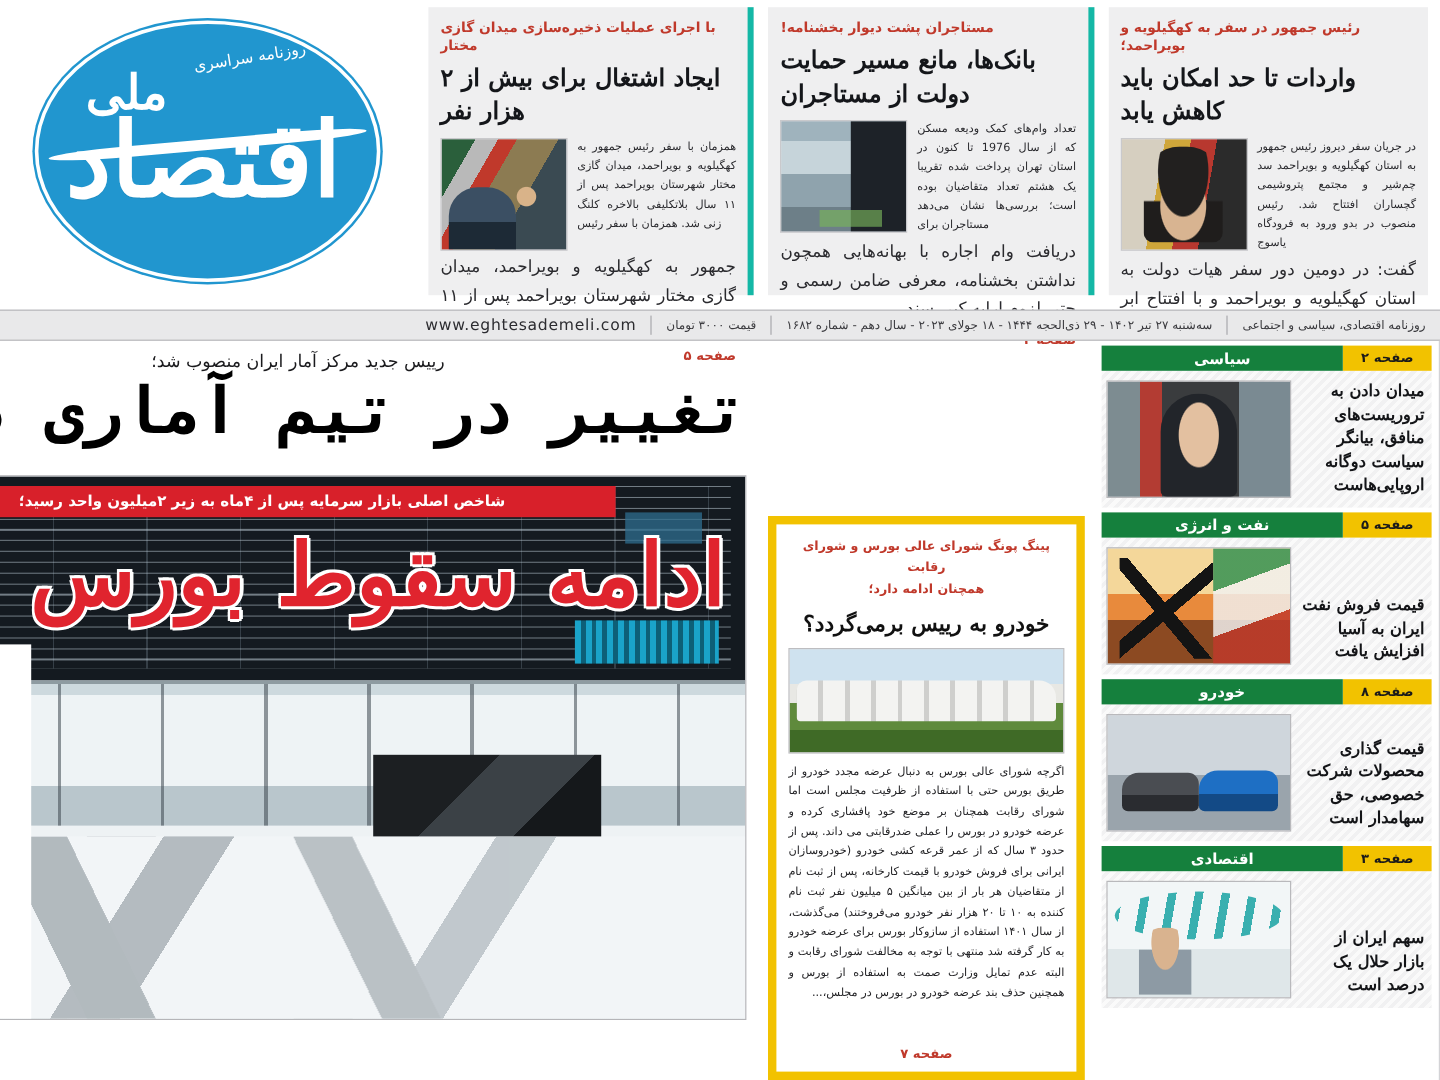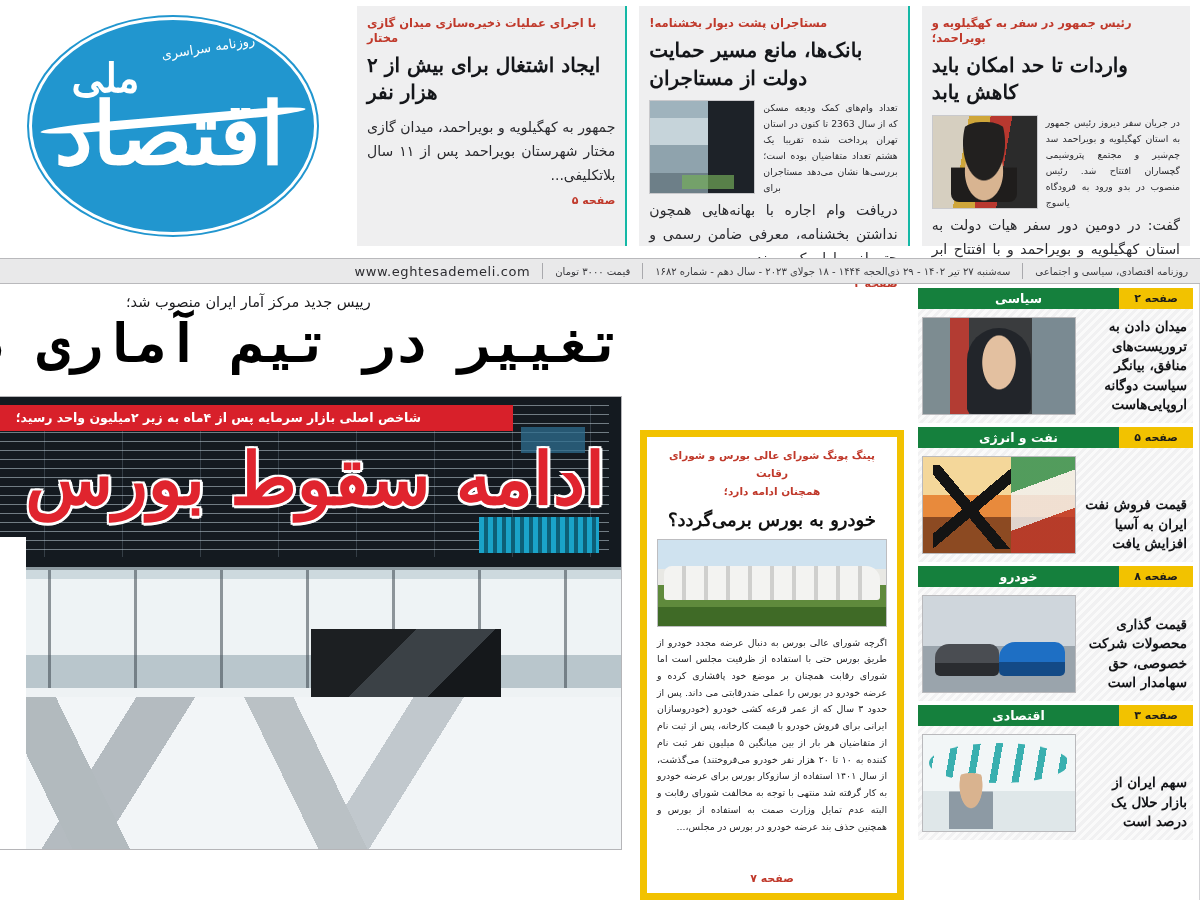--- a/index.html
+++ b/index.html
@@ -60,21 +60,21 @@
     background: #ffffff; border-radius: 50%/100%;
     transform: rotate(-5deg);
   }
 
   .teaser-wrap { flex: 1 1 auto; display: flex; flex-direction: row; padding: 6px 4px 6px 6px; gap: 0; }
   .teaser {
     flex: 1 1 0; margin: 0 6px; background: #efeff0;
     padding: 10px 10px 8px 10px; box-sizing: border-box;
     position: relative;
   }
-  .teaser + .teaser { border-right: 2px solid #14b8a6; }
+  .teaser + .teaser { border-right: 5px solid #14b8a6; }
   .t-kicker {
     color: #c0392b; font-size: 11.5px; font-weight: bold;
     text-align: left; line-height: 1.3; margin-bottom: 6px;
     font-family: "DejaVu Sans", sans-serif;
   }
   .t-title {
     color: #14161a; font-size: 20px; font-weight: bold;
     text-align: left; line-height: 1.38; margin-bottom: 8px;
     font-family: "DejaVu Serif", serif;
   }
@@ -348,29 +348,33 @@
         </div>
         <div class="t-text-tail">گفت: در دومین دور سفر هیات دولت به استان کهگیلویه و بویراحمد و با افتتاح ابر پروژه هایی، مردم استان ...</div>
         <div class="t-page">صفحه ۲</div>
       </div>
 
       <div class="teaser">
         <div class="t-kicker">مستاجران پشت دیوار بخشنامه!</div>
         <div class="t-title">بانک‌ها، مانع مسیر حمایت دولت از مستاجران</div>
         <div class="t-body-wrap">
           <div class="t-photo ph-window"></div>
-          <div class="t-text">تعداد وام‌های کمک ودیعه مسکن که از سال 2363 تا کنون در استان تهران پرداخت شده تقریبا یک هشتم تعداد متقاضیان بوده است؛ بررسی‌ها نشان می‌دهد مستاجران برای</div>
+          <div class="t-text">تعداد وام‌های کمک ودیعه مسکن که از سال 1976 تا کنون در استان تهران پرداخت شده تقریبا یک هشتم تعداد متقاضیان بوده است؛ بررسی‌ها نشان می‌دهد مستاجران برای</div>
         </div>
         <div class="t-text-tail">دریافت وام اجاره با بهانه‌هایی همچون نداشتن بخشنامه، معرفی ضامن رسمی و حتی لزوم ارایه کپی سند...</div>
         <div class="t-page">صفحه ۳</div>
       </div>
 
       <div class="teaser">
         <div class="t-kicker">با اجرای عملیات ذخیره‌سازی میدان گازی مختار</div>
         <div class="t-title">ایجاد اشتغال برای بیش از ۲ هزار نفر</div>
+        <div class="t-body-wrap">
+          <div class="t-photo ph-gas"></div>
+          <div class="t-text">همزمان با سفر رئیس جمهور به کهگیلویه و بویراحمد، میدان گازی مختار شهرستان بویراحمد پس از ۱۱ سال بلاتکلیفی بالاخره کلنگ زنی شد. همزمان با سفر رئیس</div>
+        </div>
         <div class="t-text-tail">جمهور به کهگیلویه و بویراحمد، میدان گازی مختار شهرستان بویراحمد پس از ۱۱ سال بلاتکلیفی...</div>
         <div class="t-page">صفحه ۵</div>
       </div>
 
     </div>
   </div>
 
   <div class="info-bar">
     <div class="info-cell">روزنامه اقتصادی، سیاسی و اجتماعی</div>
     <div class="info-sep"></div>
@@ -429,21 +433,21 @@
           <div class="rail-title">سهم ایران از بازار حلال یک درصد است</div>
         </div>
       </div>
 
     </div>
 
     <div class="mid-col">
       <div class="mid-frame">
         <div class="mid-kicker">پینگ پونگ شورای عالی بورس و شورای رقابت</div>
         <div class="mid-kicker">همچنان ادامه دارد؛</div>
-        <div class="mid-title">خودرو به بورس برمی‌گردد؟</div>
+        <div class="mid-title">خودرو به رییس برمی‌گردد؟</div>
         <div class="mid-photo"></div>
         <div class="mid-text">اگرچه شورای عالی بورس به دنبال عرضه مجدد خودرو از طریق بورس حتی با استفاده از ظرفیت مجلس است اما شورای رقابت همچنان بر موضع خود پافشاری کرده و عرضه خودرو در بورس را عملی ضدرقابتی می داند. پس از حدود ۳ سال که از عمر قرعه کشی خودرو (خودروسازان ایرانی برای فروش خودرو با قیمت کارخانه، پس از ثبت نام از متقاضیان هر بار از بین میانگین ۵ میلیون نفر ثبت نام کننده به ۱۰ تا ۲۰ هزار نفر خودرو می‌فروختند) می‌گذشت، از سال ۱۴۰۱ استفاده از سازوکار بورس برای عرضه خودرو به کار گرفته شد منتهی با توجه به مخالفت شورای رقابت و البته عدم تمایل وزارت صمت به استفاده از بورس و همچنین حذف بند عرضه خودرو در بورس در مجلس،...</div>
         <div class="mid-page">صفحه ۷</div>
       </div>
     </div>
 
     <div class="lead-col">
       <div class="lead-kicker">رییس جدید مرکز آمار ایران منصوب شد؛</div>
       <div class="lead-title">تغییر در تیم آماری دولت</div>
       <div class="lead-page">صفحه ۷</div>

